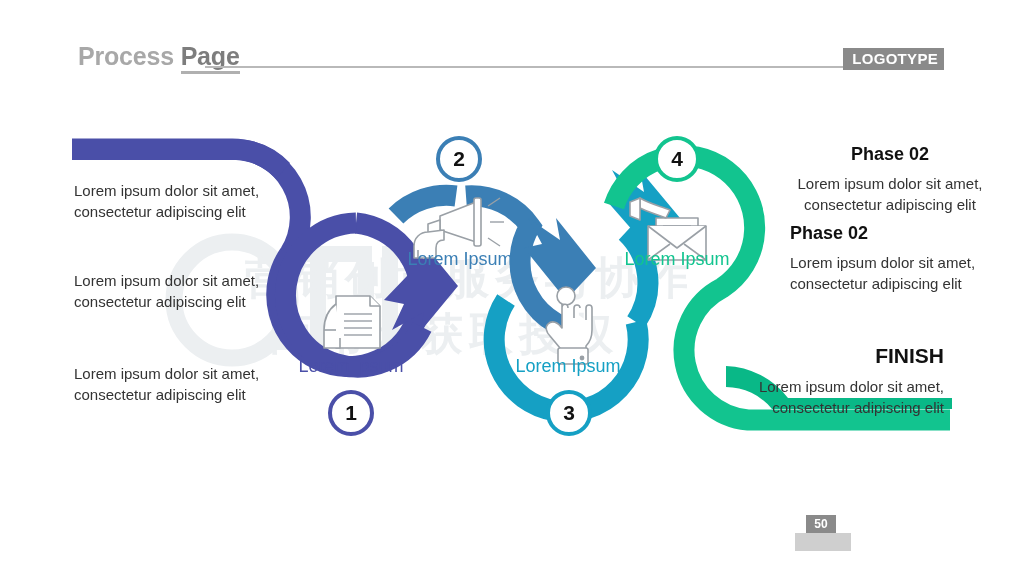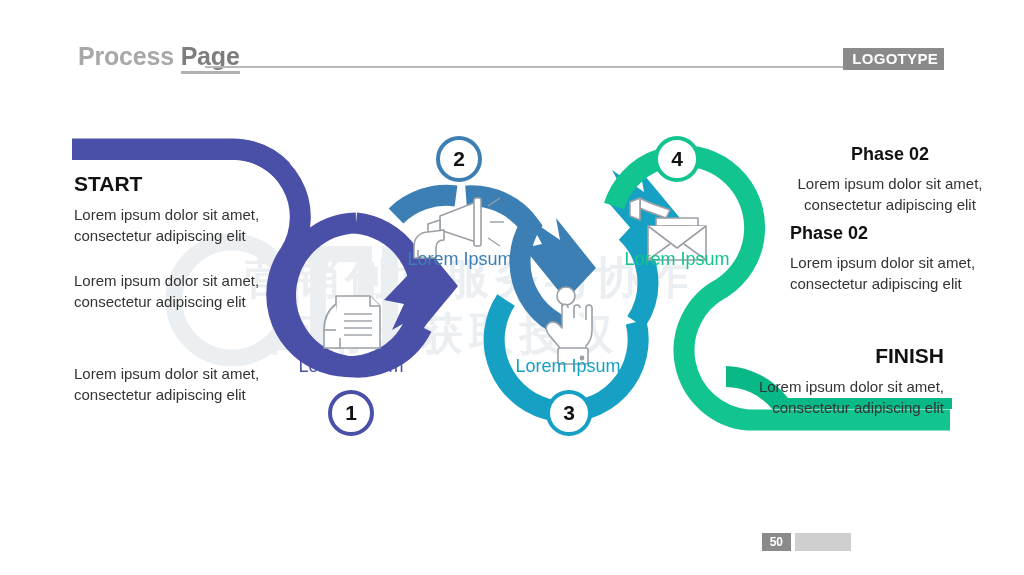--- a/index.html
+++ b/index.html
@@ -38,21 +38,21 @@
 
   
   .tb{position:absolute;}
   .tb h3{margin:0;font-size:18px;font-weight:bold;color:#111;line-height:1.15;}
   .tb p{margin:8px 0 0 0;font-size:15px;color:#333;line-height:1.42;}
   .tb.right{text-align:left;}
   .tb.fin{text-align:right;}
   .tb.fin h3{font-size:21px;}
 
   
-  .pagebadge{position:absolute;right:22px;bottom:24px;display:flex;align-items:center;}
+  .pagebadge{position:absolute;right:22px;bottom:24px;display:flex;align-items:center;flex-direction:column;}
   .pagebadge .num-box{background:#8a8a8a;color:#fff;font-size:12px;font-weight:bold;
      padding:3px 8px;line-height:1;}
   .pagebadge .bar{width:56px;height:18px;background:#cfcfcf;margin-left:4px;}
 </style>
 </head>
 <body>
 
 <div class="slide">
 
   <div class="header">
@@ -176,21 +176,20 @@
   <div class="num" style="left:654px;top:136px;border:4px solid #12c48f;">
     <span>4</span>
   </div>
 
   <div class="node-label" style="left:261px;top:356px;color:#4a4fa8;">Lorem Ipsum</div>
   <div class="node-label" style="left:370px;top:249px;color:#3b7fb5;">Lorem Ipsum</div>
   <div class="node-label" style="left:478px;top:356px;color:#15a0c4;">Lorem Ipsum</div>
   <div class="node-label" style="left:587px;top:249px;color:#12c48f;">Lorem Ipsum</div>
 
   <div class="tb" style="left:74px;top:172px;width:215px;">
-    <h3 style="font-size:21px;">START</h3>
     <p>Lorem ipsum dolor sit amet, consectetur adipiscing elit</p>
   </div>
 
   <div class="tb" style="left:74px;top:262px;width:215px;">
     <p>Lorem ipsum dolor sit amet, consectetur adipiscing elit</p>
   </div>
 
   <div class="tb" style="left:74px;top:355px;width:215px;">
     <p>Lorem ipsum dolor sit amet, consectetur adipiscing elit</p>
   </div>

